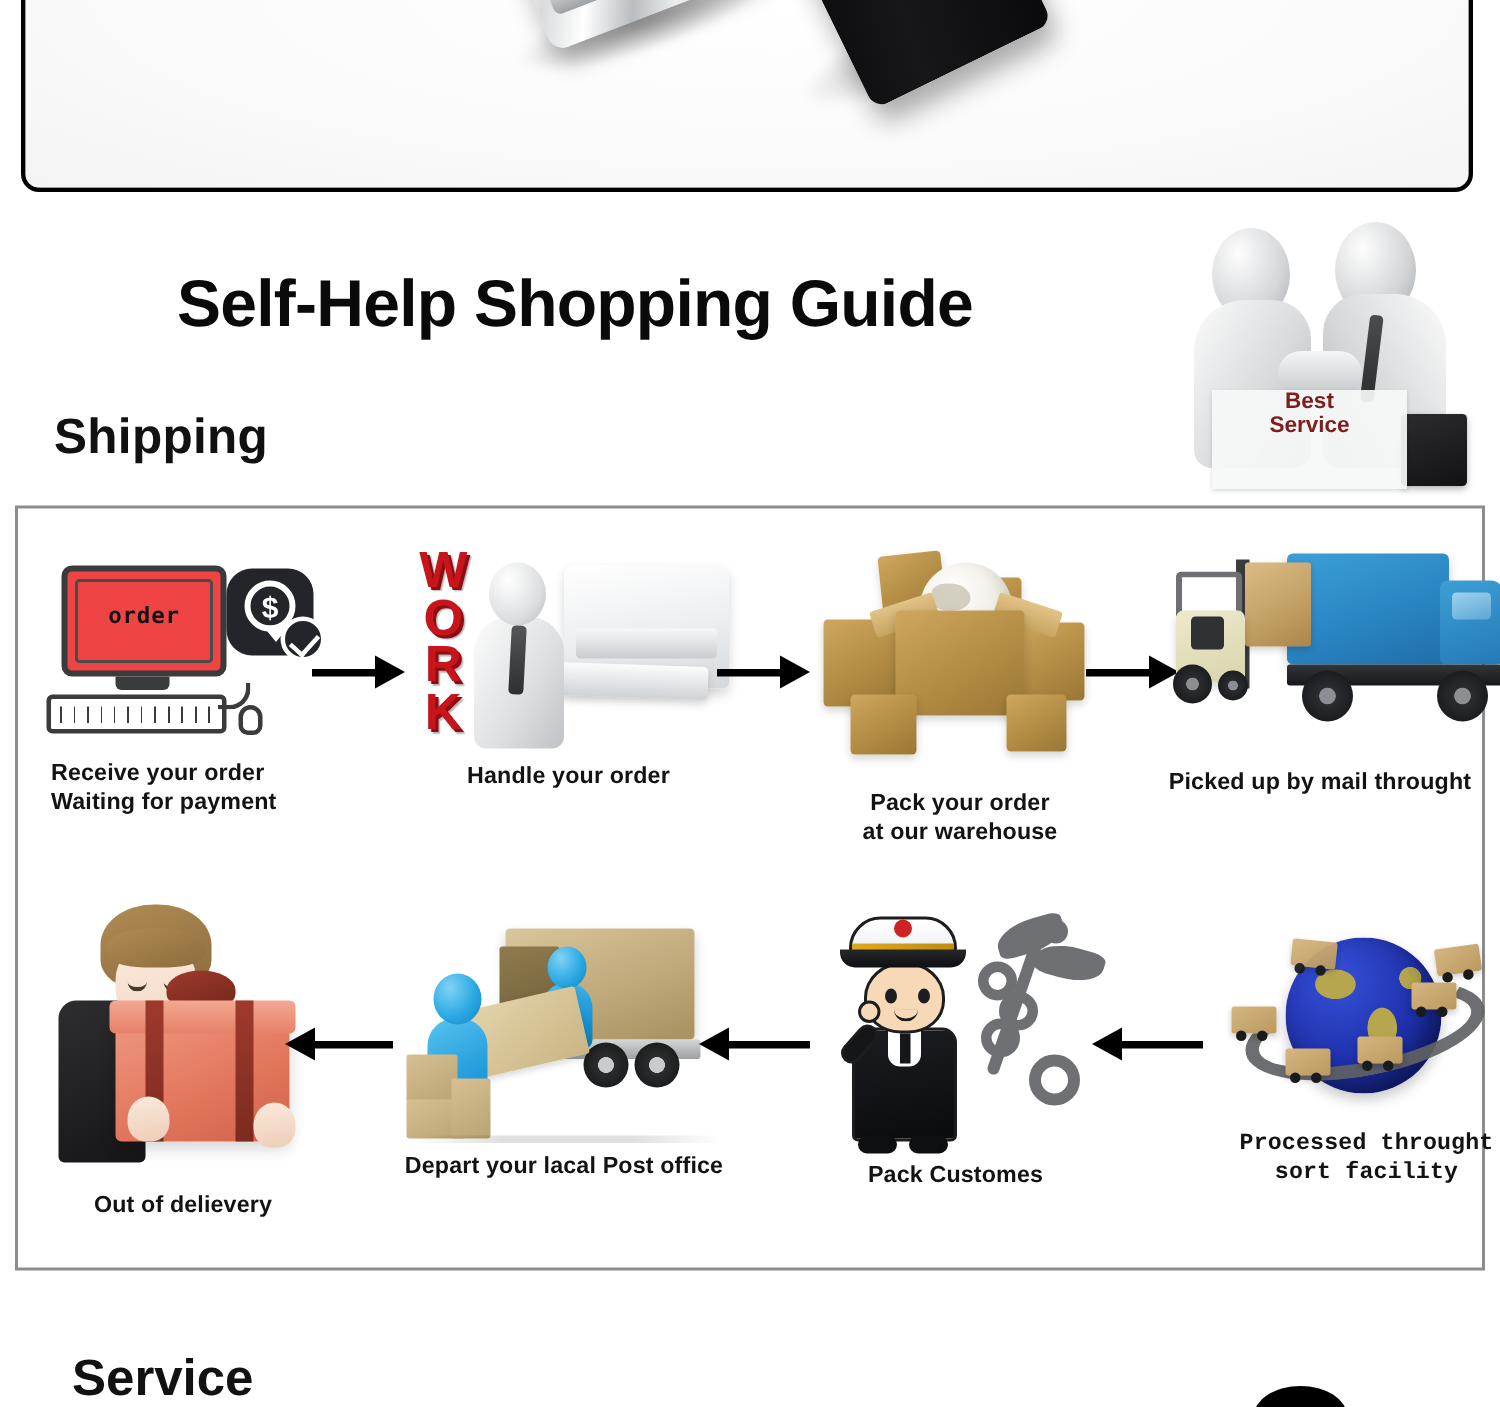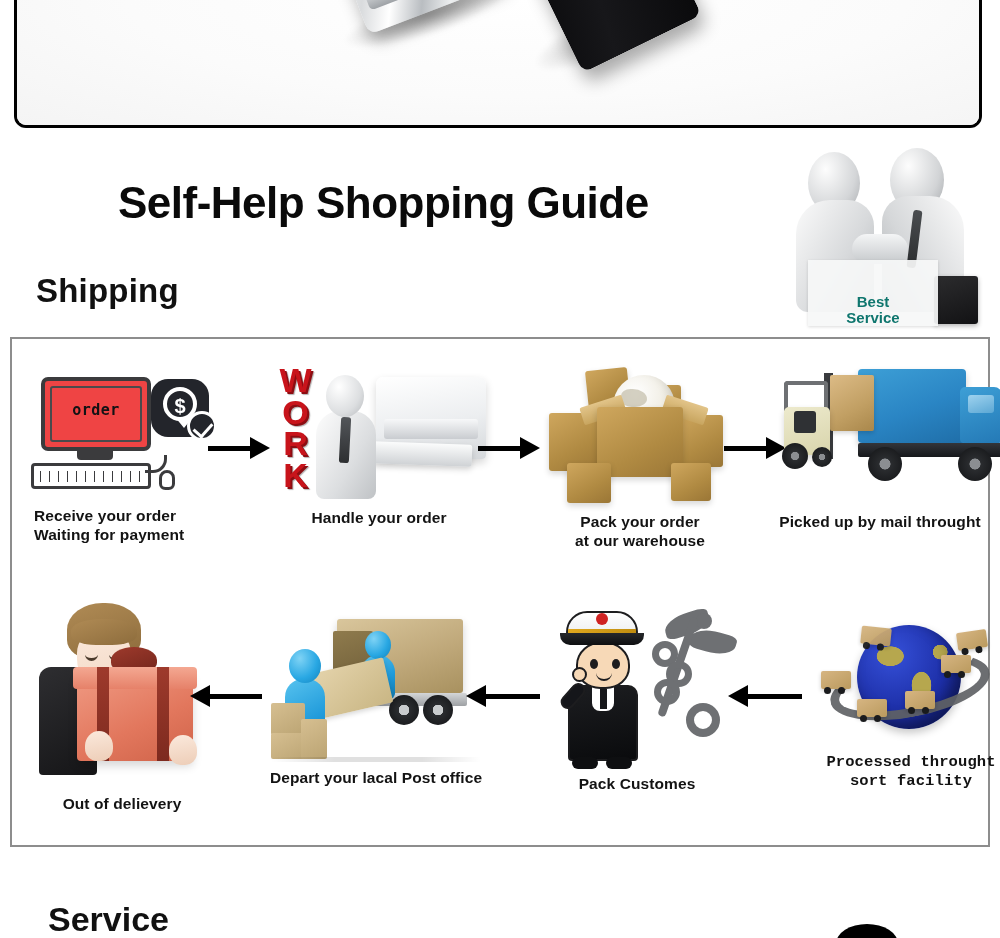--- a/index.html
+++ b/index.html
@@ -96,23 +96,23 @@
     background: linear-gradient(240deg,#fbfbfb,#d5d7d9 58%,#aeb1b4); }
   .bs-tie { position:absolute; left:124px; top:62px; width:9px; height:58px;
     background: linear-gradient(180deg,#4a4d50,#2b2d2f); transform: rotate(7deg);
     border-radius: 3px; }
   .bs-hands { position:absolute; left:66px; top:86px; width:56px; height:30px;
     border-radius: 16px;
     background: linear-gradient(180deg,#f4f5f6,#c5c8cb); }
   .bs-card {
     position:absolute; left:22px; top:112px; width:130px; height:66px;
     background: rgba(246,247,248,.93);
-    display:flex; align-items:flex-end; justify-content:center;
+    display:flex; align-items:flex-start; justify-content:center;
     text-align:center; line-height:1.08;
-    font-size: 15px; font-weight: bold; color:#0f766e;
+    font-size: 15px; font-weight: bold; color:#7f1d1d;
     box-shadow: 0 1px 3px rgba(0,0,0,.14);
   }
   .bs-case { position:absolute; left:148px; top:128px; width:44px; height:48px;
     background: linear-gradient(160deg,#2c2c2e,#121214); border-radius:3px;
     box-shadow: 0 2px 5px rgba(0,0,0,.3); }
 
   
   .flow-box {
     position:absolute; left:10px; top:337px; width:980px; height:510px;
     border: 2px solid #8d8d8d; background:#fff;
@@ -450,21 +450,21 @@
           <div class="bx bx-t2"></div>
           <div class="bx bx-l1"></div>
           <div class="bx bx-r1"></div>
           <div class="pk-globe"></div>
           <div class="bx-flapL"></div>
           <div class="bx-flapR"></div>
           <div class="bx bx-main"></div>
           <div class="bx bx-l2"></div>
           <div class="bx bx-r2"></div>
         </div>
-        <div class="step-label" style="margin-top:2px;">Pack your order
+        <div class="step-label" style="margin-top:16px;">Pack your order
 at our warehouse</div>
       </div>
 
       <div class="arrow right" style="left:712px; top:92px; width:62px;">
         <div class="shaft"></div>
           <div class="head"></div>
       </div>
 
       <div class="step" style="left:760px; top:14px; width:216px;">
         <div class="step-art" style="width:240px; height:130px;">

